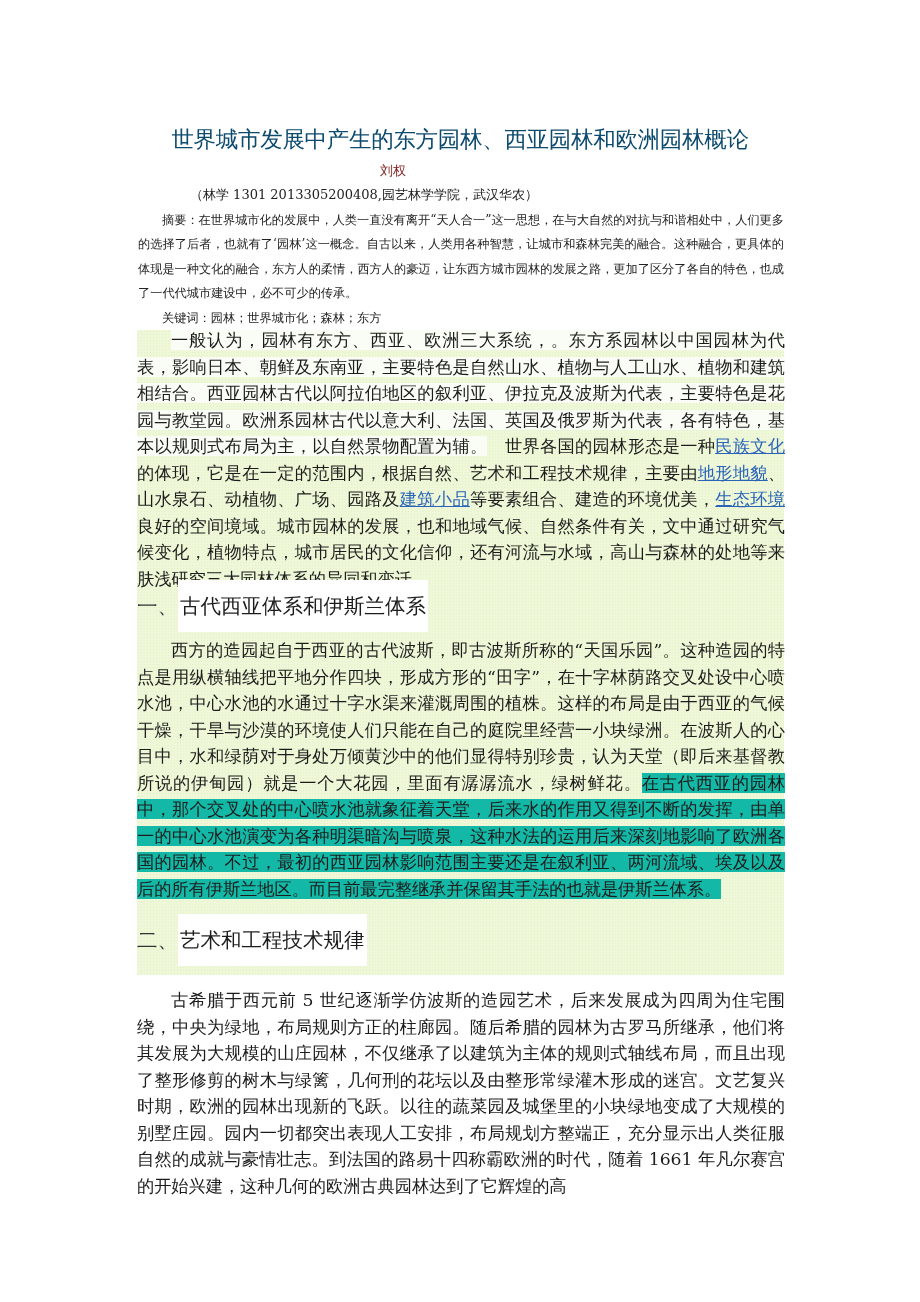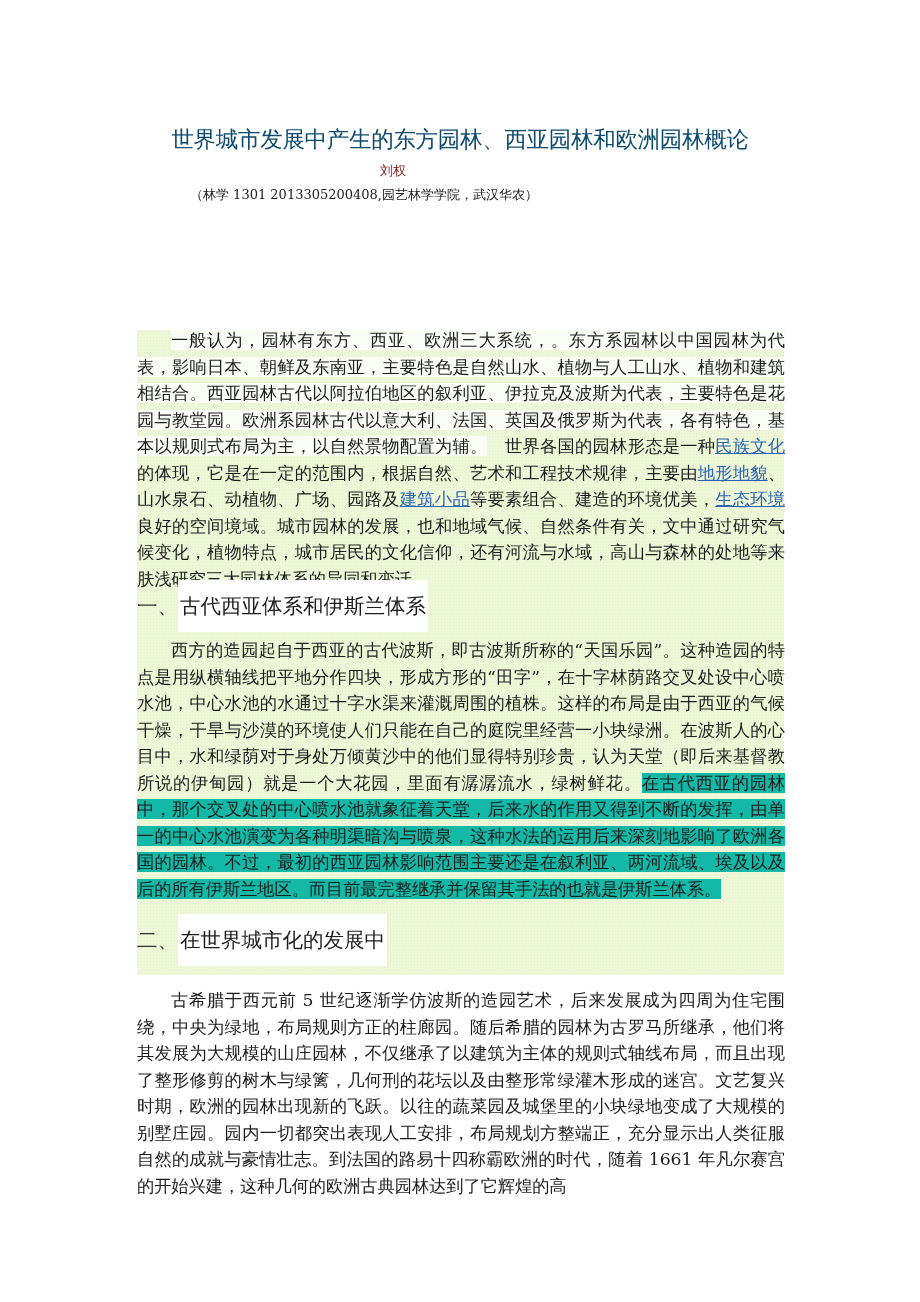--- a/index.html
+++ b/index.html
@@ -44,36 +44,40 @@
   </style>
 </head>
 <body>
 
 <div class="page">
 
   <div class="title">世界城市发展中产生的东方园林、西亚园林和欧洲园林概论</div>
   <div class="author">刘权</div>
   <div class="affil">（林学 1301 2013305200408,园艺林学学院，武汉华农）</div>
 
+  <div class="abstract">
+    <p>摘要：在世界城市化的发展中，人类一直没有离开“天人合一”这一思想，在与大自然的对抗与和谐相处中，人们更多的选择了后者，也就有了‘园林’这一概念。自古以来，人类用各种智慧，让城市和森林完美的融合。这种融合，更具体的体现是一种文化的融合，东方人的柔情，西方人的豪迈，让东西方城市园林的发展之路，更加了区分了各自的特色，也成了一代代城市建设中，必不可少的传承。</p>
+    <p>关键词：园林；世界城市化；森林；东方</p>
+  </div>
 
   <div class="hl-block"></div>
 
   <div class="body-text p1">
     <p><span class="lite">一般认为，园林有东方、西亚、欧洲三大系统，。东方系园林以中国园林为代表，影响日本、朝鲜及东南亚，主要特色是自然山水、植物与人工山水、植物和建筑相结合。西亚园林古代以阿拉伯地区的叙利亚、伊拉克及波斯为代表，主要特色是花园与教堂园。欧洲系园林古代以意大利、法国、英国及俄罗斯为代表，各有特色，基本以规则式布局为主，以自然景物配置为辅。</span><span>　世界各国的园林形态是一种</span><a class="link">民族文化</a><span>的体现，它是在一定的范围内，根据自然、艺术和工程技术规律，主要由</span><a class="link">地形地貌</a><span>、山水泉石、动植物、广场、园路及</span><a class="link">建筑小品</a><span>等要素组合、建造的环境优美，</span><a class="link">生态环境</a><span>良好的空间境域。城市园林的发展，也和地域气候、自然条件有关，文中通过研究气候变化，植物特点，城市居民的文化信仰，还有河流与水域，高山与森林的处地等来肤浅研究三大园林体系的异同和变迁。</span></p>
   </div>
 
   <div class="heading h1">
     <span class="num">一、</span><span class="txt">古代西亚体系和伊斯兰体系</span>
   </div>
 
   <div class="body-text p2">
     <p><span>西方的造园起自于西亚的古代波斯，即古波斯所称的“天国乐园”。这种造园的特点是用纵横轴线把平地分作四块，形成方形的“田字”，在十字林荫路交叉处设中心喷水池，中心水池的水通过十字水渠来灌溉周围的植株。这样的布局是由于西亚的气候干燥，干旱与沙漠的环境使人们只能在自己的庭院里经营一小块绿洲。在波斯人的心目中，水和绿荫对于身处万倾黄沙中的他们显得特别珍贵，认为天堂（即后来基督教所说的伊甸园）就是一个大花园，里面有潺潺流水，绿树鲜花。</span><span class="white">在古代西亚的园林中，那个交叉处的中心喷水池就象征着天堂，后来水的作用又得到不断的发挥，由单一的中心水池演变为各种明渠暗沟与喷泉，这种水法的运用后来深刻地影响了欧洲各国的园林。不过，最初的西亚园林影响范围主要还是在叙利亚、两河流域、埃及以及后的所有伊斯兰地区。而目前最完整继承并保留其手法的也就是伊斯兰体系。</span></p>
   </div>
 
   <div class="heading h2">
-    <span class="num">二、</span><span class="txt">在世界城市化的发展中</span>
+    <span class="num">二、</span><span class="txt">艺术和工程技术规律</span>
   </div>
 
   <div class="body-text p3">
     <p>古希腊于西元前 5 世纪逐渐学仿波斯的造园艺术，后来发展成为四周为住宅围绕，中央为绿地，布局规则方正的柱廊园。随后希腊的园林为古罗马所继承，他们将其发展为大规模的山庄园林，不仅继承了以建筑为主体的规则式轴线布局，而且出现了整形修剪的树木与绿篱，几何刑的花坛以及由整形常绿灌木形成的迷宫。文艺复兴时期，欧洲的园林出现新的飞跃。以往的蔬菜园及城堡里的小块绿地变成了大规模的别墅庄园。园内一切都突出表现人工安排，布局规划方整端正，充分显示出人类征服自然的成就与豪情壮志。到法国的路易十四称霸欧洲的时代，随着 1661 年凡尔赛宫的开始兴建，这种几何的欧洲古典园林达到了它辉煌的高</p>
   </div>
 
 </div>
 
 </body></html>

